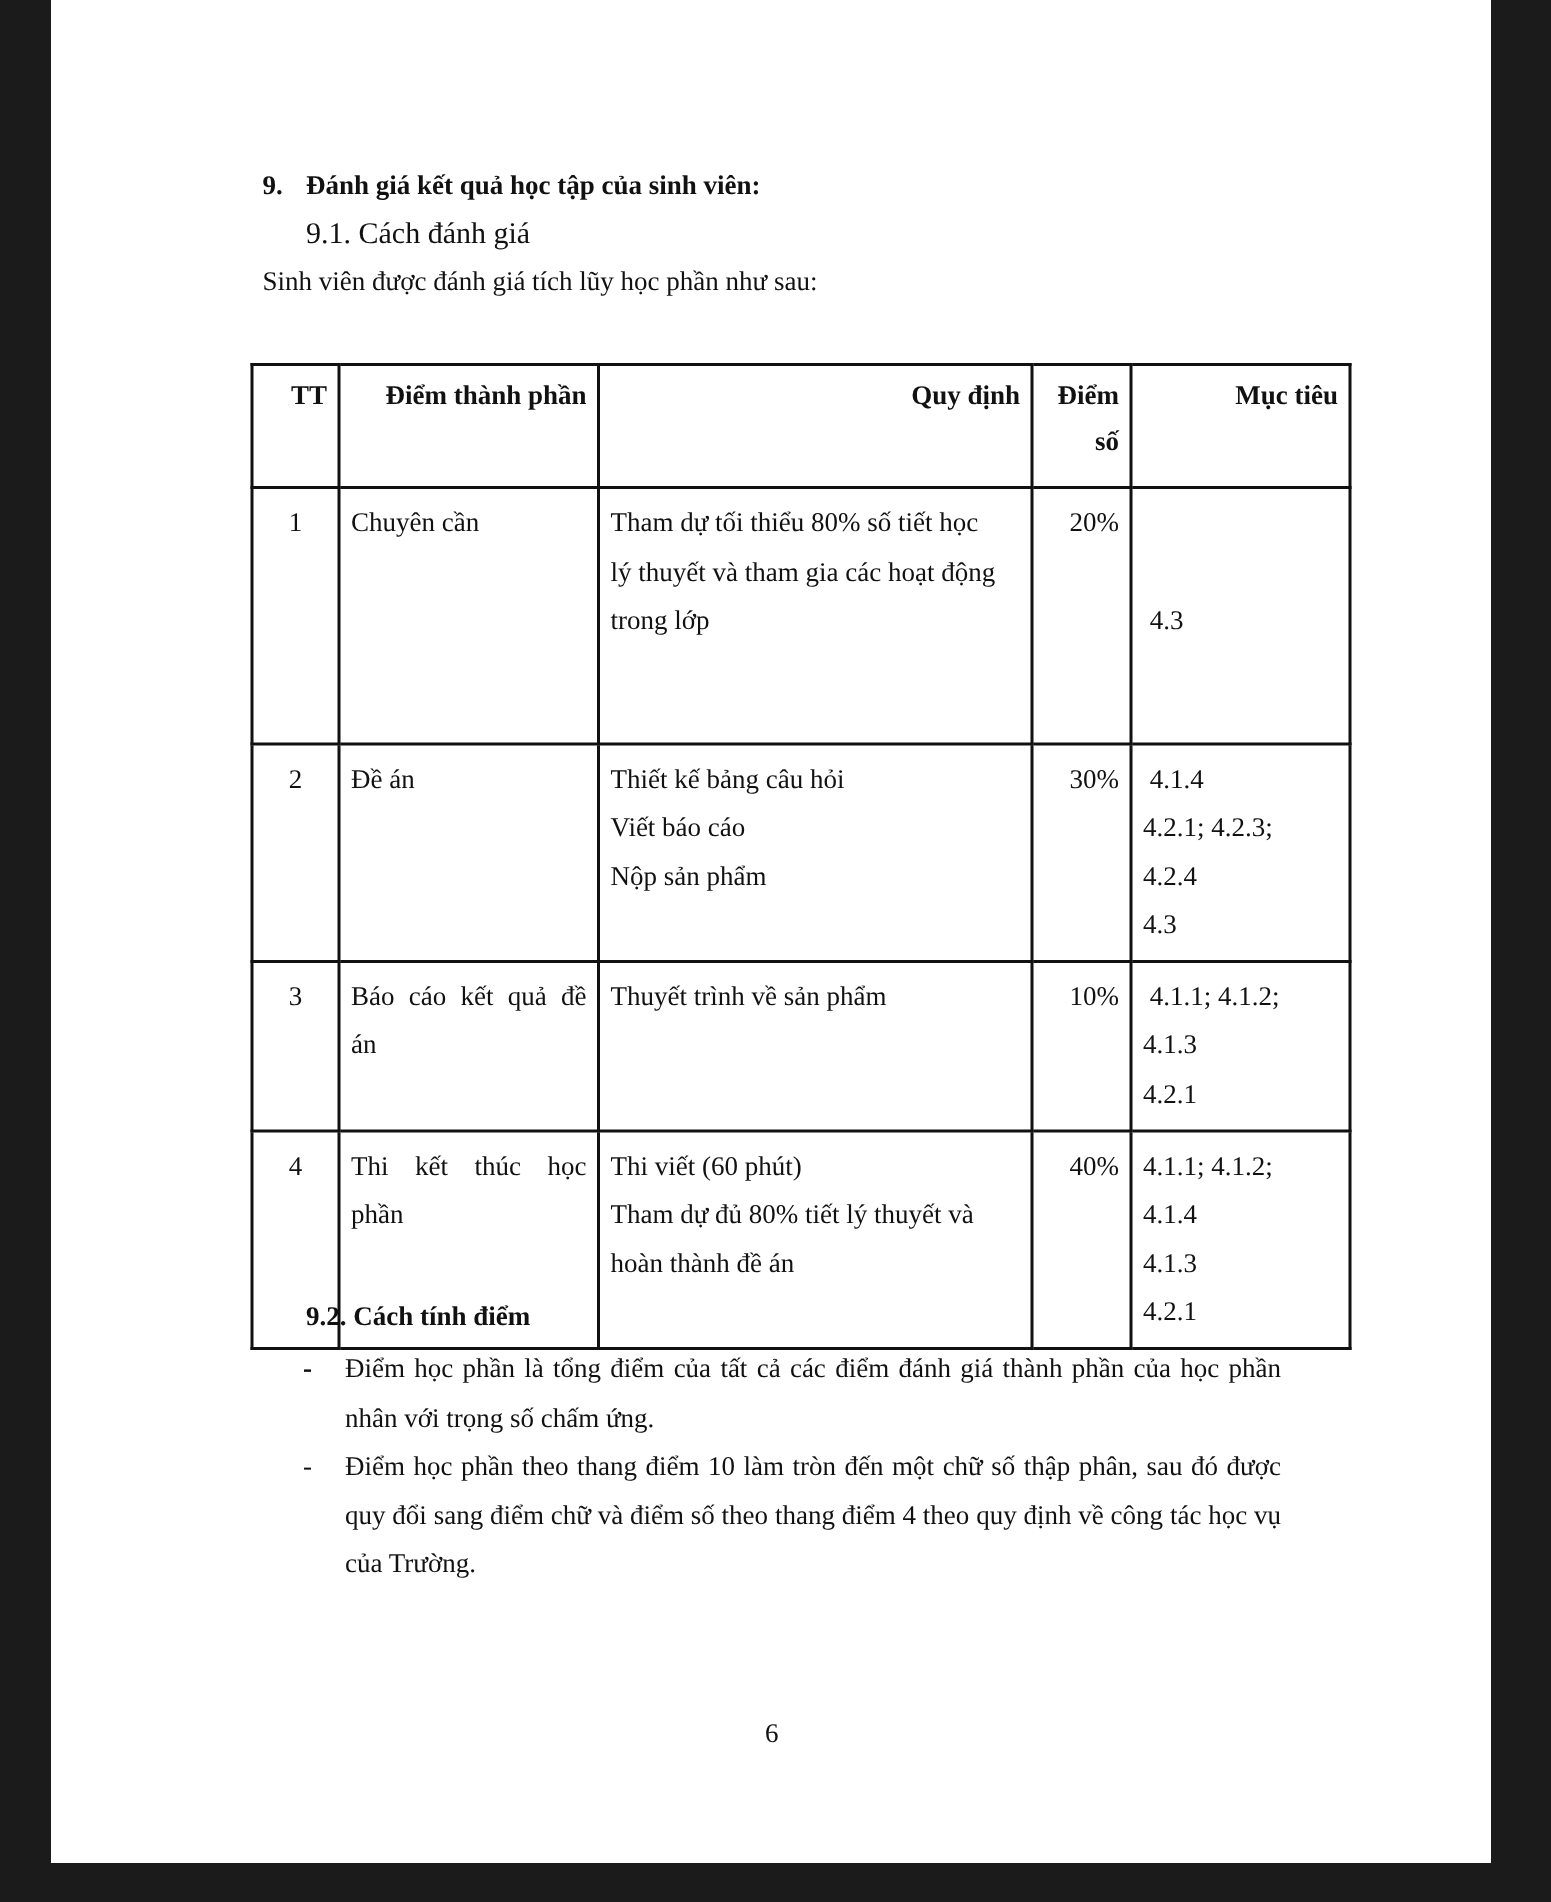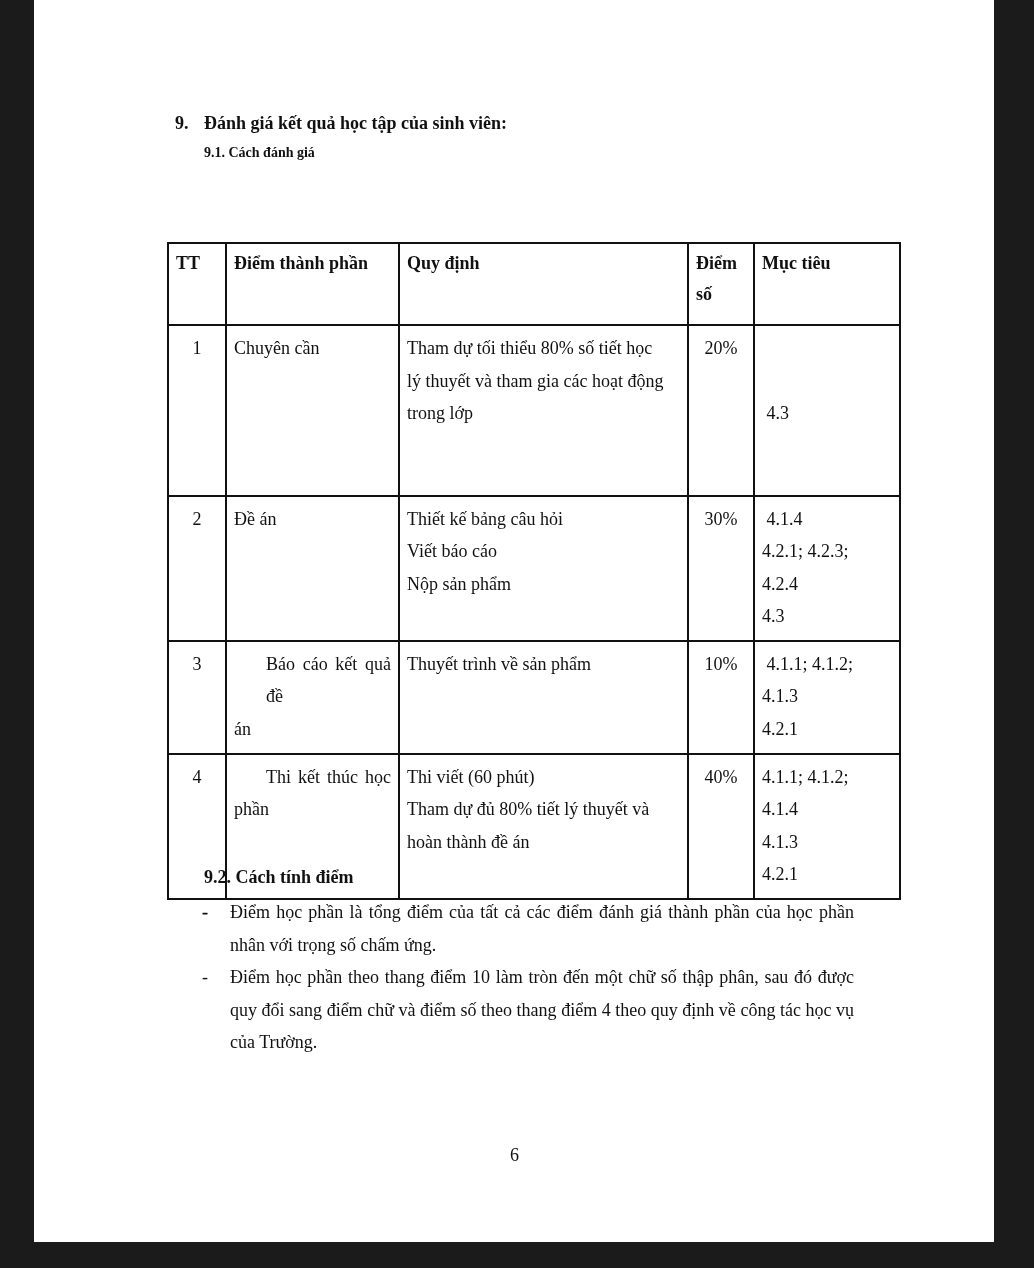--- a/index.html
+++ b/index.html
@@ -24,21 +24,21 @@
       background: #ffffff;
     }
     .abs { position: absolute; white-space: nowrap; }
     .h9 {
       left: 141px; top: 113px;
       font-size: 18px; font-weight: bold;
     }
     .h9 .num { display: inline-block; width: 29px; }
     .h91 {
       left: 170px; top: 145px;
-      font-size: 14px; font-weight: bold;
+      font-size: 20px; font-weight: normal;
     }
     .intro {
       left: 141px; top: 177px;
       font-size: 18px;
     }
     table.grade {
       position: absolute;
       left: 133px;
       top: 242px;
       border-collapse: collapse;
@@ -46,30 +46,29 @@
       table-layout: fixed;
     }
     table.grade td, table.grade th {
       border: 2px solid #111;
       vertical-align: top;
       padding: 6px 7px 0 7px;
       line-height: 32.5px;
     }
     table.grade th {
       font-weight: bold;
-      text-align: left;
+      text-align: right;
       padding-top: 4px;
       line-height: 31px;
     }
     .c-tt { text-align: center; }
-    .c-w { text-align: center; }
+    .c-w { text-align: right; }
     .justify-2 {
       text-align: justify;
       text-align-last: justify;
-      margin-left: 32px;
     }
     .cell-line { display: block; }
     .h92 {
       left: 170px; top: 867px;
       font-size: 18px; font-weight: bold;
     }
     .bullets {
       position: absolute;
       left: 168px;
       top: 896px;
@@ -117,20 +116,21 @@
 <body>
 
 <div class="page">
 
   <div class="abs h9">
     <span class="num">9.</span><span>Đánh giá kết quả học tập của sinh viên:</span>
   </div>
 
   <div class="abs h91">9.1. Cách đánh giá</div>
 
+  <div class="abs intro">Sinh viên được đánh giá tích lũy học phần như sau:</div>
 
   <table class="grade">
     <colgroup>
       <col style="width:58px">
       <col style="width:173px">
       <col style="width:289px">
       <col style="width:66px">
       <col style="width:146px">
     </colgroup>
     <thead>

